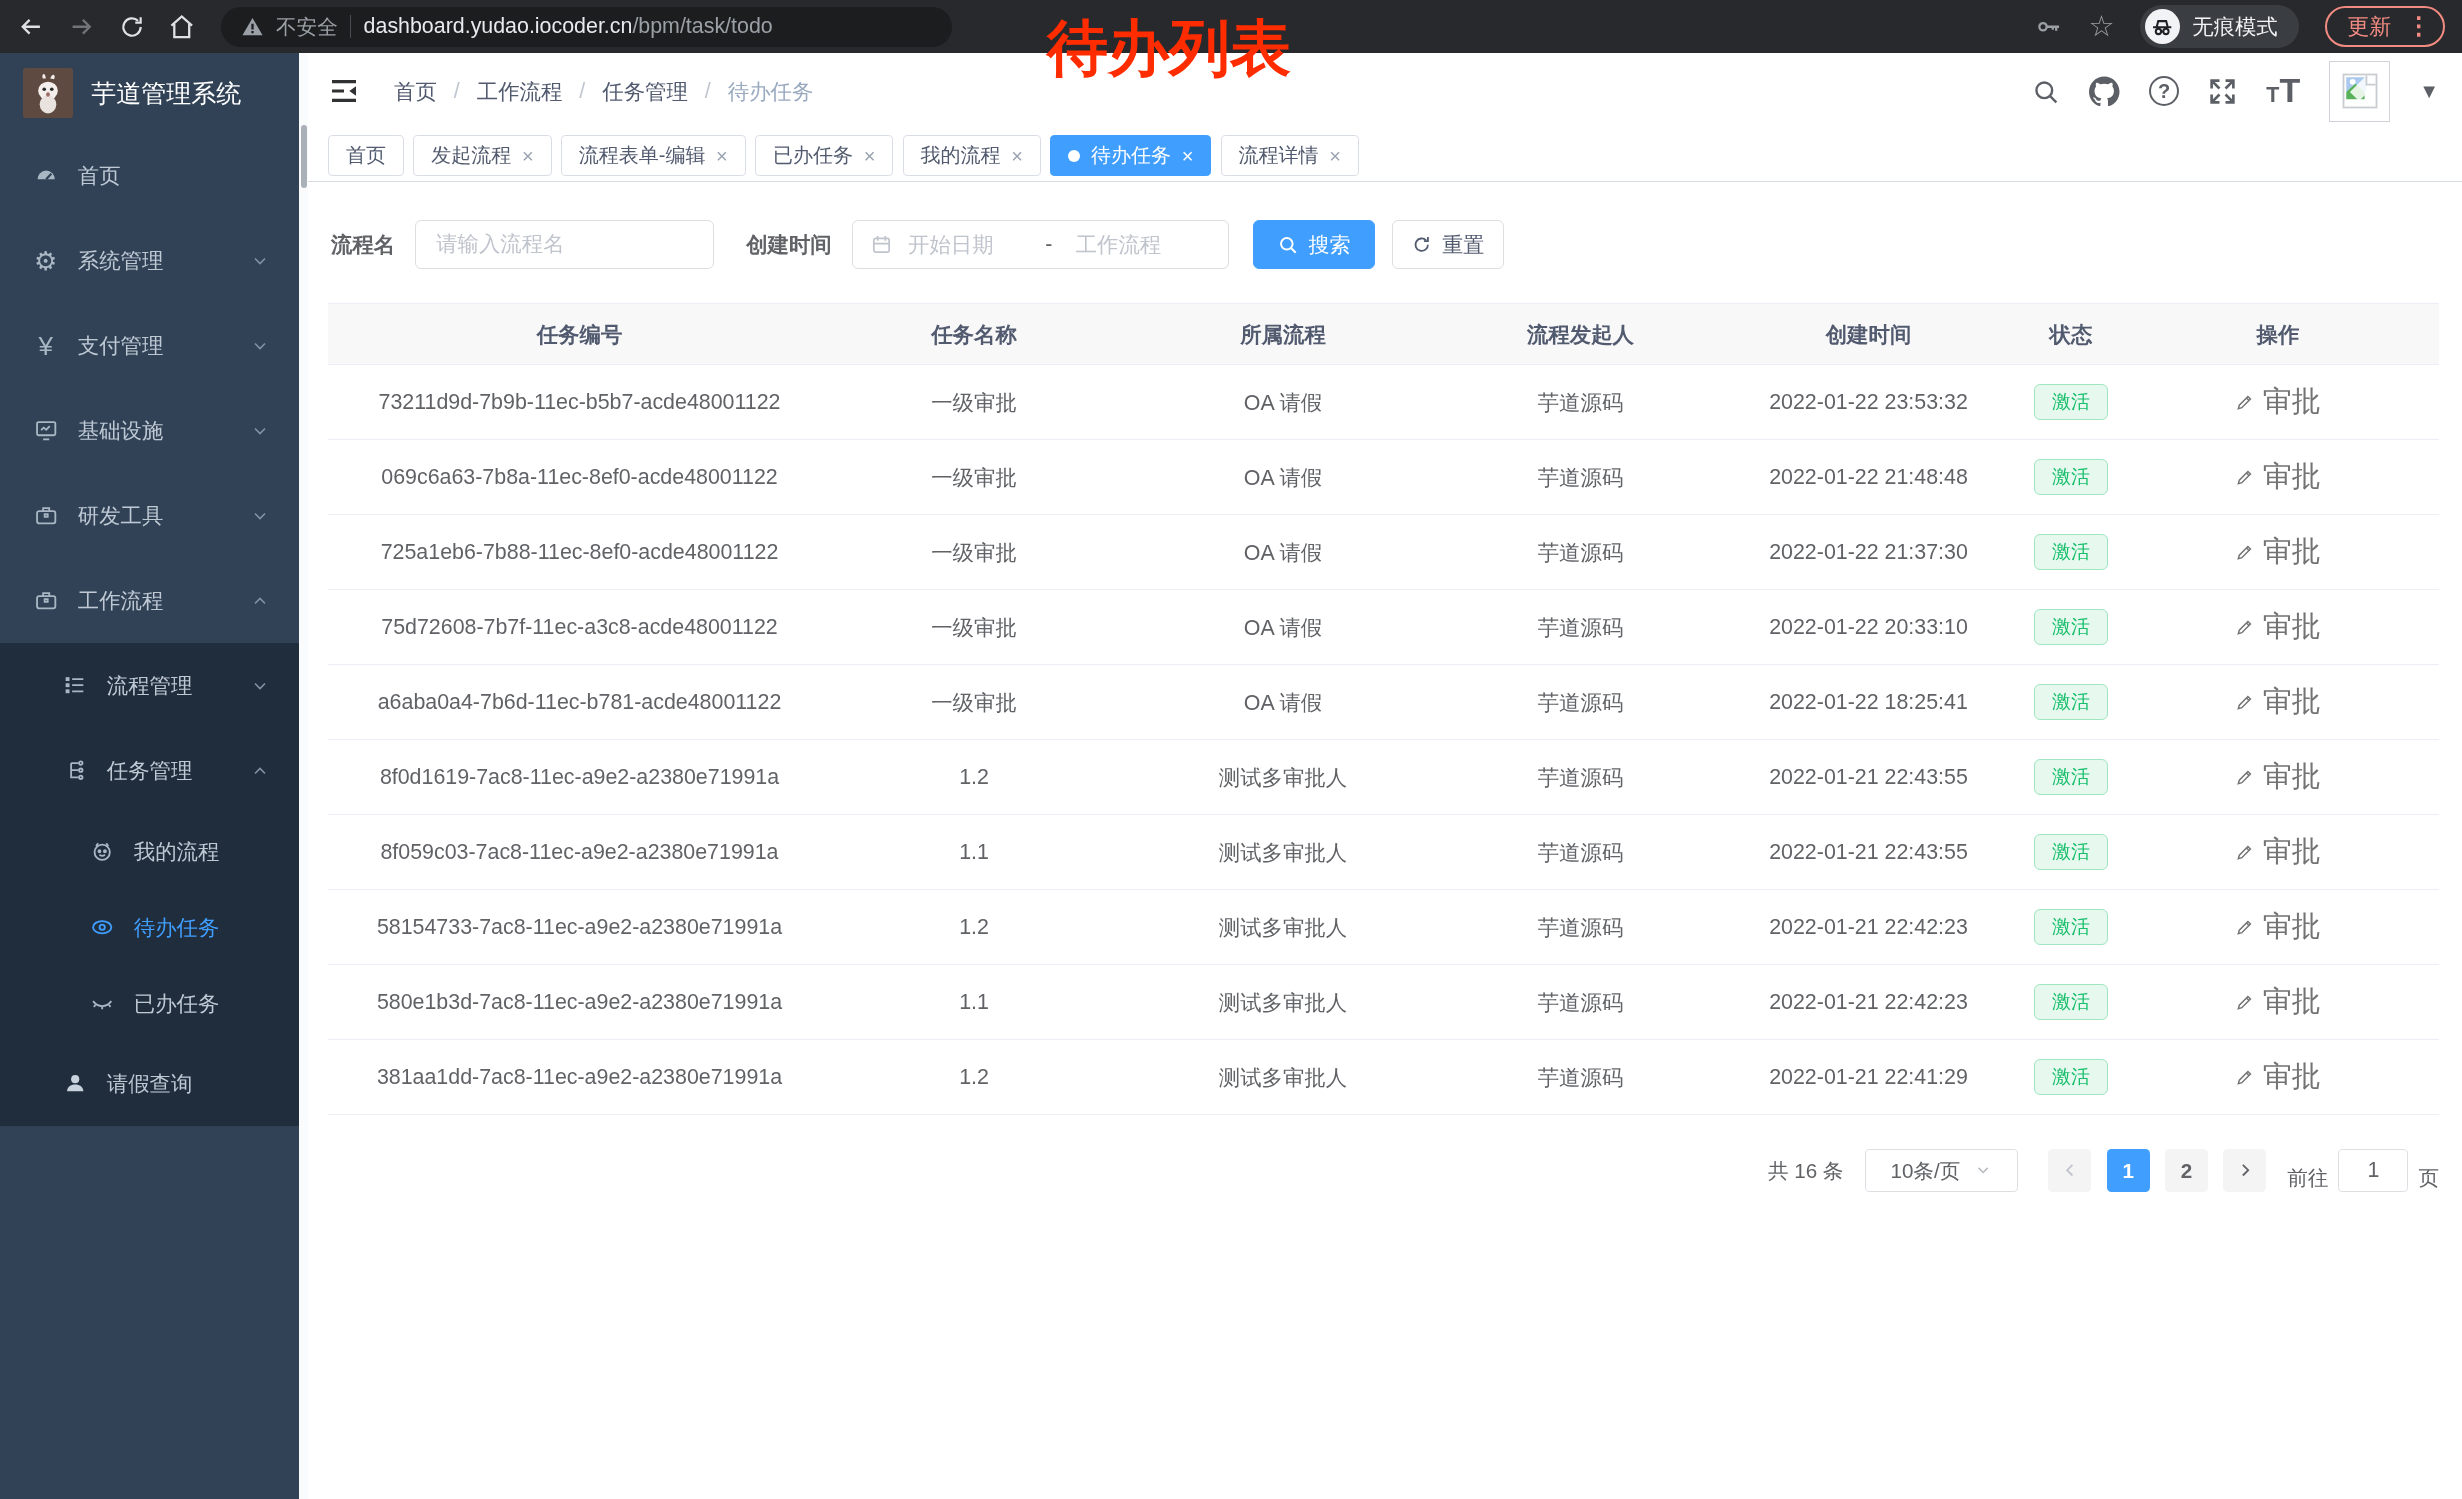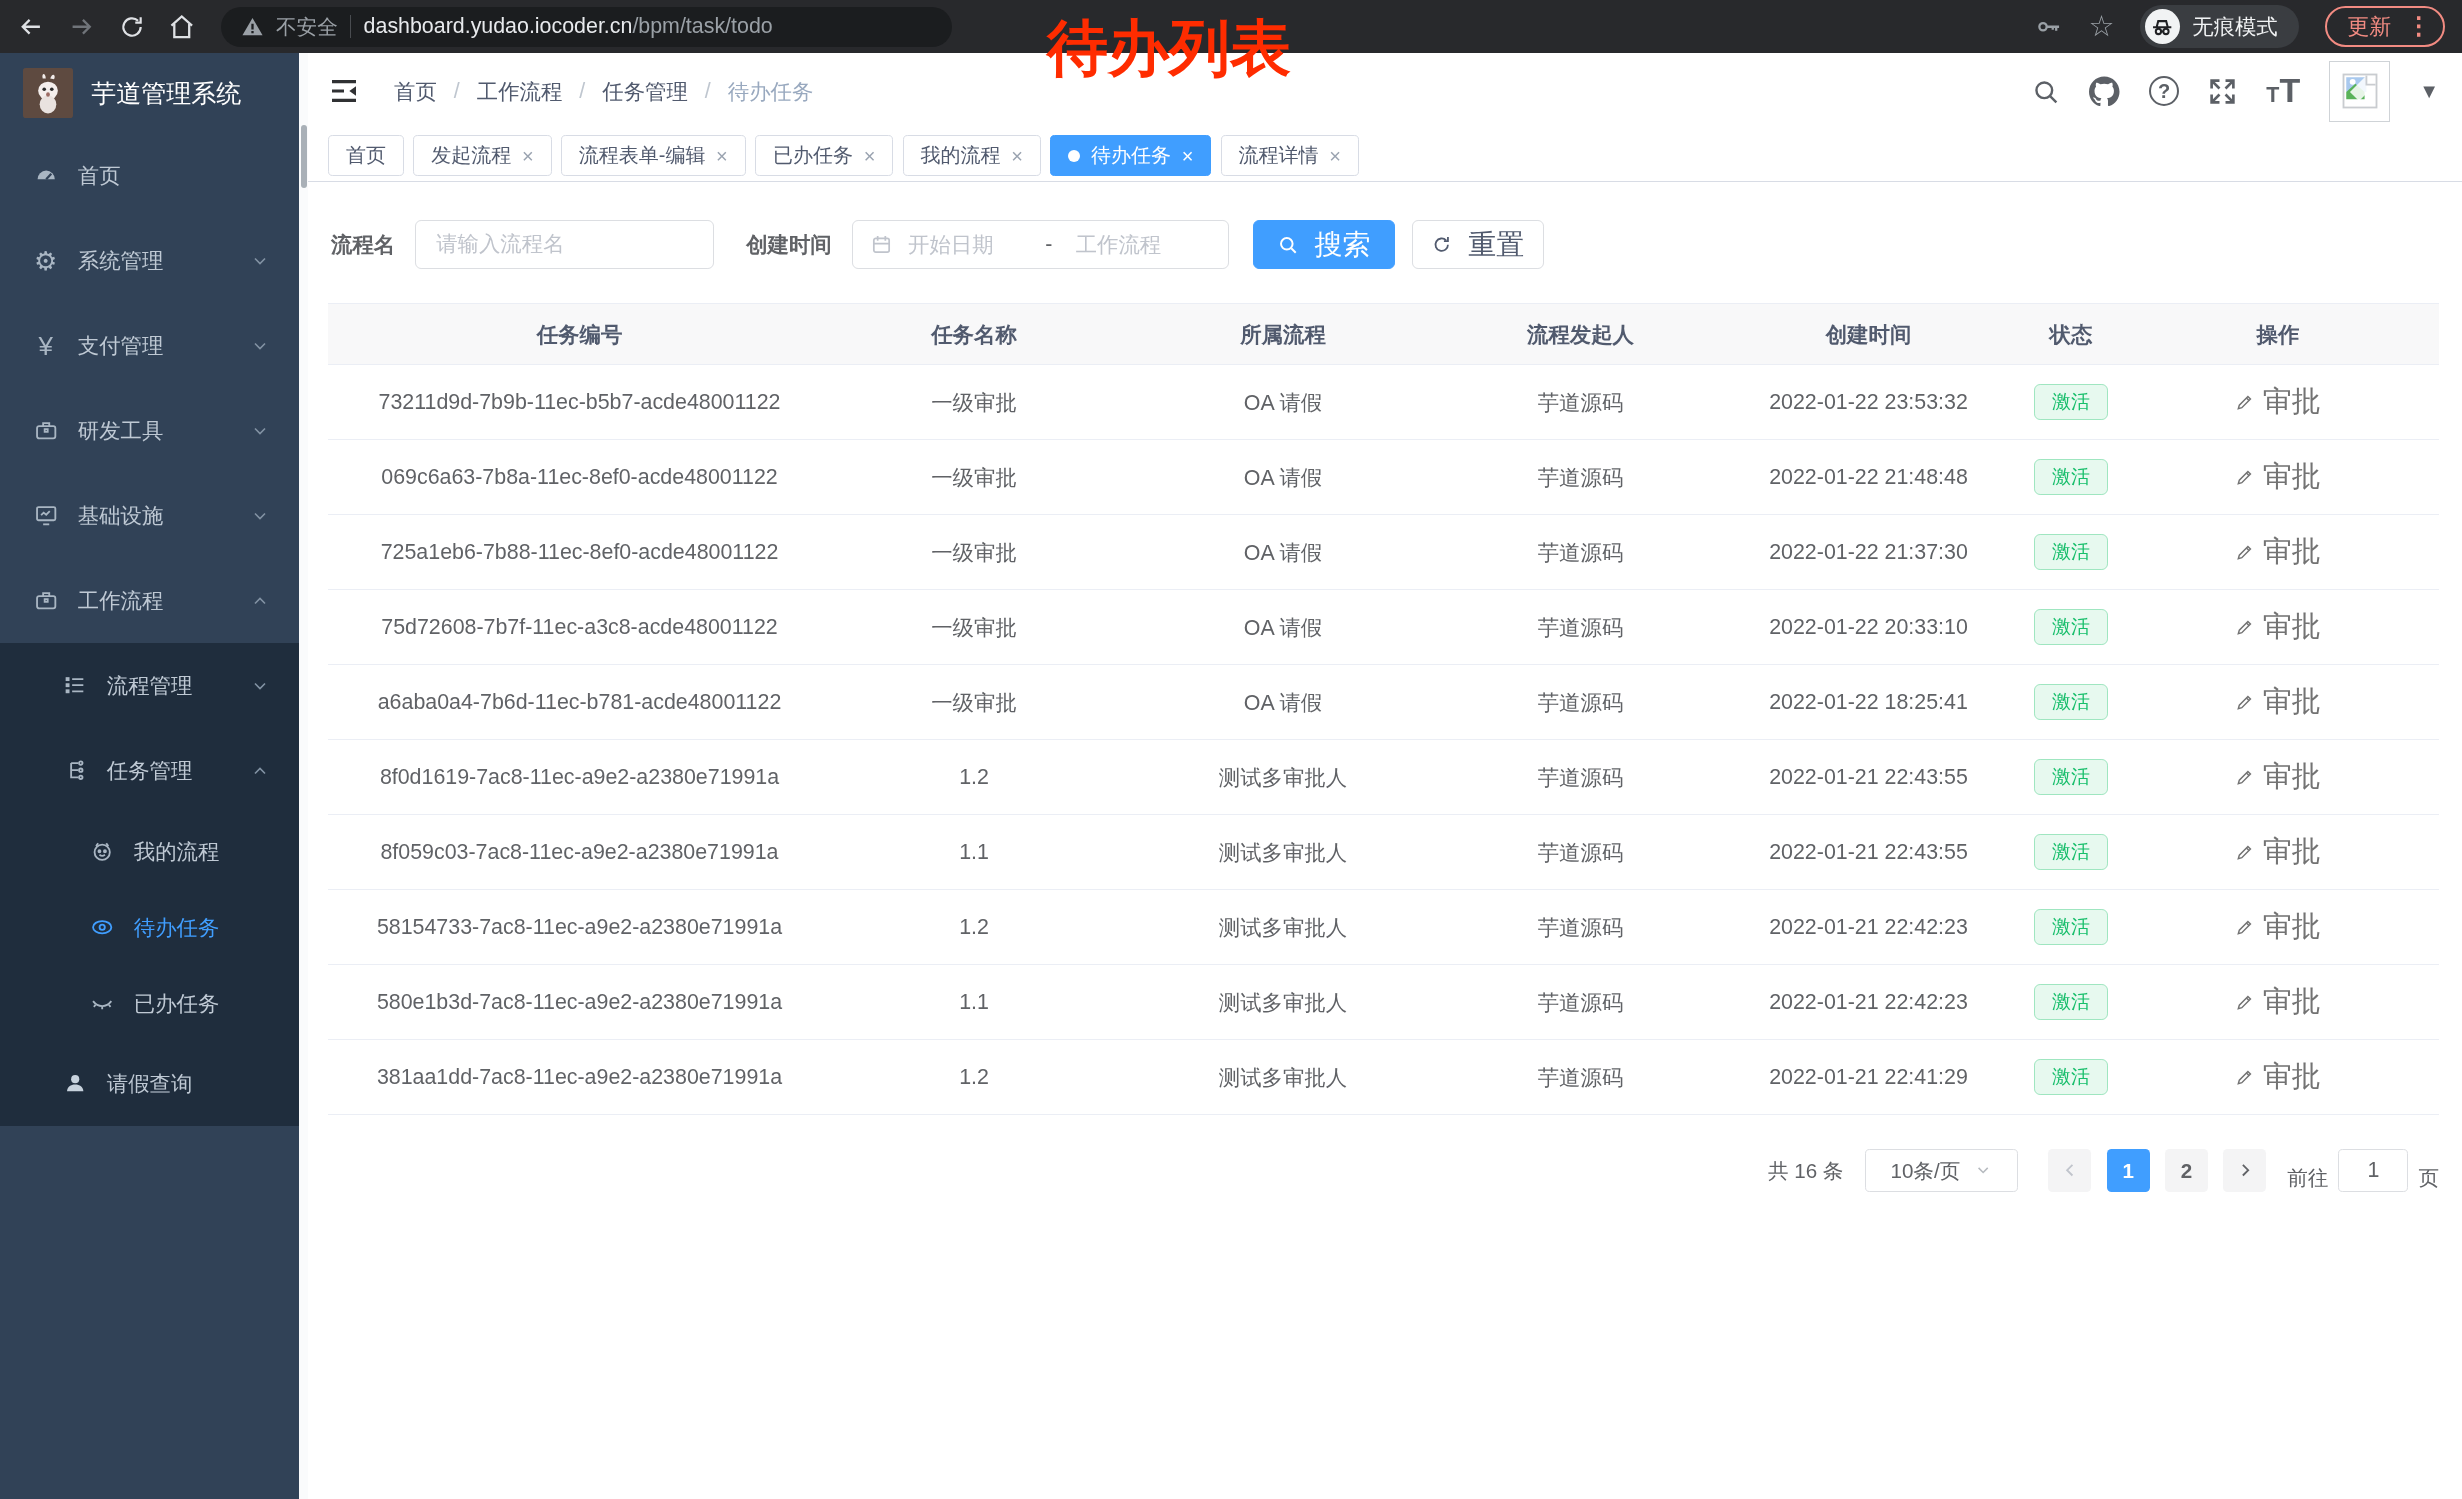--- a/index.html
+++ b/index.html
@@ -88,21 +88,21 @@
   .f-label{font-weight:700;margin-right:20px;white-space:nowrap}
   .f-input{width:299px;height:49px;border:1.5px solid #dcdee2;border-radius:6.1px;padding:0 20px;
     font-size:21.4px;color:#515a6e;outline:none;font-family:"Liberation Sans",sans-serif}
   .f-input::placeholder{color:#c0c4cc}
   .f-label2{margin-left:32px}
   .daterange{width:377px;height:49px;border:1.5px solid #dcdee2;border-radius:6.1px;display:flex;
     align-items:center;padding:0 17px;gap:15.3px;background:#fff}
   .dr-ph{color:#c0c4cc;width:114px}
   .dr-sep{color:#606266;width:23px;text-align:center}
   .cal-ic{color:#c0c4cc}
-  .btn{height:49px;border-radius:6.1px;display:flex;align-items:center;gap:16px;font-size:28px;cursor:pointer}
+  .btn{height:49px;border-radius:6.1px;display:flex;align-items:center;gap:10px;font-size:21px;cursor:pointer}
   .btn-search{margin-left:24.4px;padding:0 23px;background:#409eff;color:#fff;border:1.5px solid #409eff}
   .btn-reset{margin-left:17px;padding:0 18.3px;background:#fff;border:1.5px solid #dcdee2;color:#515a6e}
 
   
   .table{margin:34px 23px 0 20px;border-top:1.5px solid #ebeef5}
   .thead{display:flex;align-items:center;height:61px;background:#f8f8f9;border-bottom:1.5px solid #ebeef5;
     font-weight:700;color:#515a6e;font-size:21.4px}
   .trow{display:flex;align-items:center;height:75px;border-bottom:1.5px solid #ebeef5;
     font-size:21.4px;color:#606266;background:#fff}
   .cell{text-align:center}
@@ -238,41 +238,41 @@
         <span>支付管理</span>
         <span class="chev">
             <svg width="20" height="20" viewBox="0 0 24 24" fill="none" stroke="currentColor" stroke-width="2">
               <path d="M6 9l6 6 6-6"></path>
             </svg>
           </span>
       </div>
       <div class="item">
         <span class="mi">
           <svg width="24.4" height="24.4" viewBox="0 0 24 24" fill="none" stroke="currentColor" stroke-width="1.8">
+              <rect x="3" y="4" width="18" height="13" rx="1.5"></rect>
+              <path d="M7 12l2.5-2.5 2.5 2 3.5-3.5"></path>
+              <path d="M9 21h6"></path>
+            </svg>
+        </span>
+        <span>基础设施</span>
+        <span class="chev">
+            <svg width="20" height="20" viewBox="0 0 24 24" fill="none" stroke="currentColor" stroke-width="2">
+              <path d="M6 9l6 6 6-6"></path>
+            </svg>
+          </span>
+      </div>
+      <div class="item">
+        <span class="mi">
+          <svg width="24.4" height="24.4" viewBox="0 0 24 24" fill="none" stroke="currentColor" stroke-width="1.8">
               <rect x="3" y="8" width="18" height="12" rx="2"></rect>
               <path d="M9 8V5h6v3"></path>
               <rect x="10.5" y="11" width="3" height="2.6"></rect>
             </svg>
         </span>
         <span>研发工具</span>
-        <span class="chev">
-            <svg width="20" height="20" viewBox="0 0 24 24" fill="none" stroke="currentColor" stroke-width="2">
-              <path d="M6 9l6 6 6-6"></path>
-            </svg>
-          </span>
-      </div>
-      <div class="item">
-        <span class="mi">
-          <svg width="24.4" height="24.4" viewBox="0 0 24 24" fill="none" stroke="currentColor" stroke-width="1.8">
-              <rect x="3" y="4" width="18" height="13" rx="1.5"></rect>
-              <path d="M7 12l2.5-2.5 2.5 2 3.5-3.5"></path>
-              <path d="M9 21h6"></path>
-            </svg>
-        </span>
-        <span>基础设施</span>
         <span class="chev">
             <svg width="20" height="20" viewBox="0 0 24 24" fill="none" stroke="currentColor" stroke-width="2">
               <path d="M6 9l6 6 6-6"></path>
             </svg>
           </span>
       </div>
       <div class="item">
         <span class="mi">
           <svg width="24.4" height="24.4" viewBox="0 0 24 24" fill="none" stroke="currentColor" stroke-width="1.8">
               <rect x="3" y="8" width="18" height="12" rx="2"></rect>

